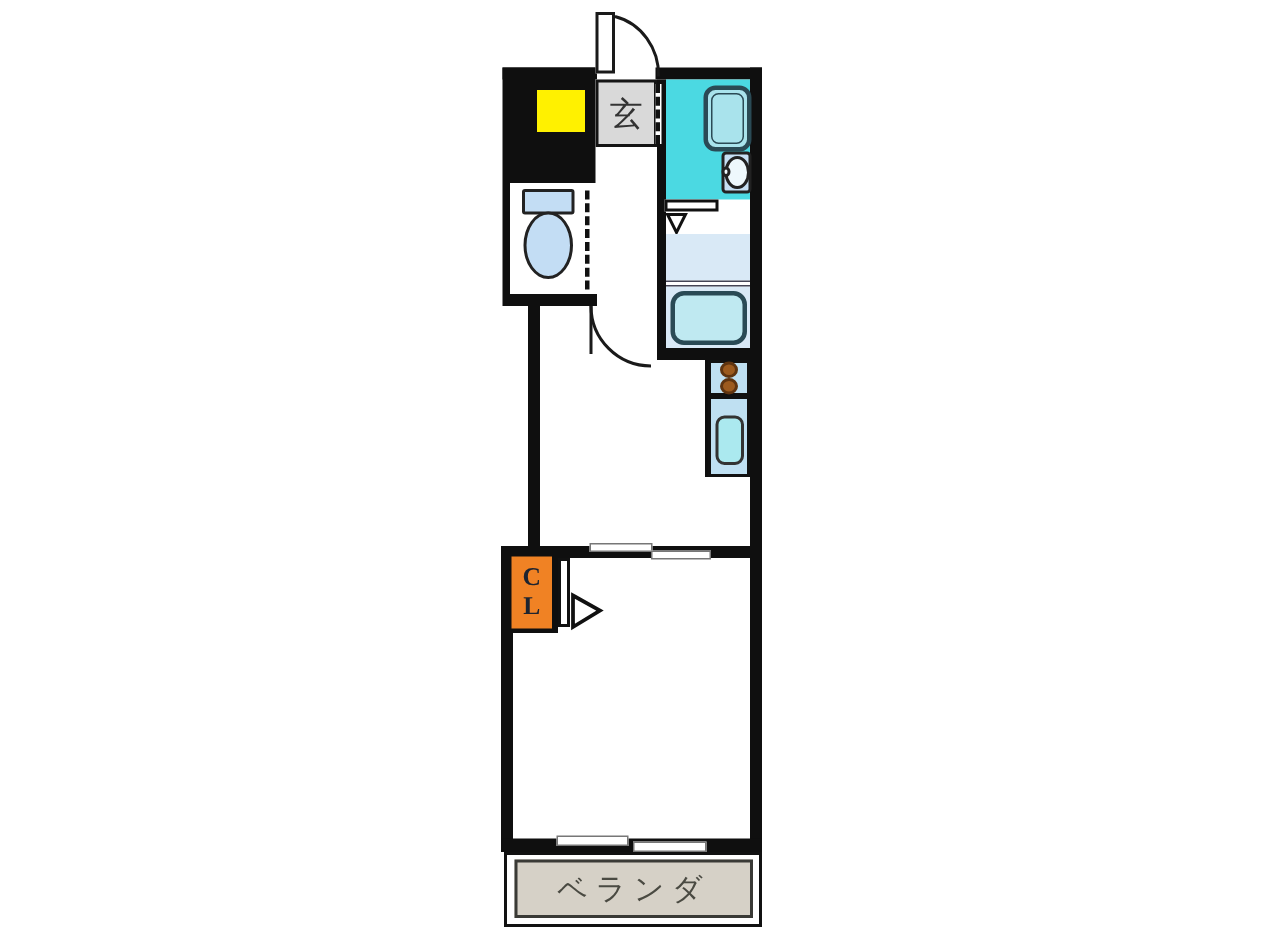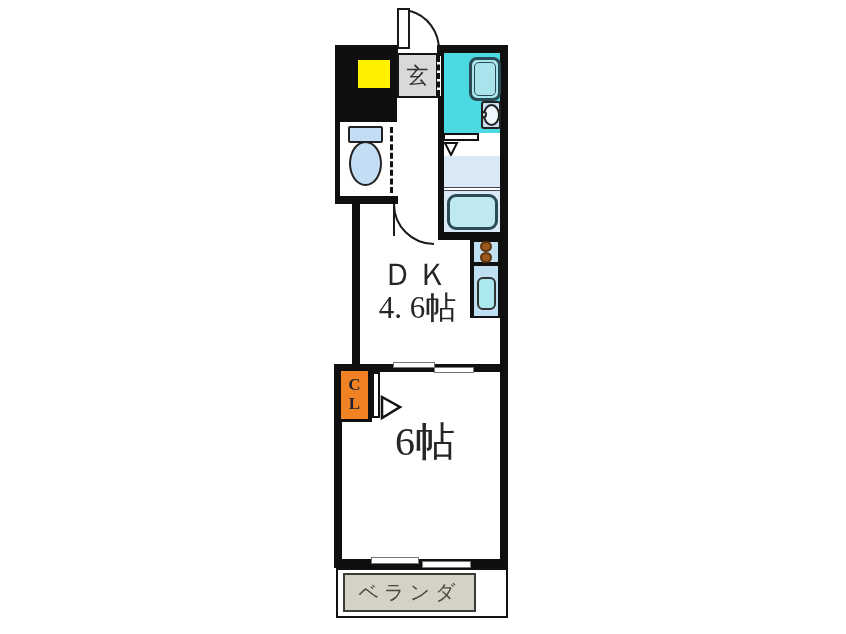--- a/index.html
+++ b/index.html
@@ -77,45 +77,40 @@
   <div class="abs" style="left:348px;top:126px;width:35px;height:17px;background:#c3ddf4;border:2px solid #222;border-radius:2px;"></div>
   <div class="abs" style="left:349px;top:141px;width:33px;height:45px;background:#c3ddf4;border:2px solid #222;border-radius:50%;"></div>
 
   <div class="abs" style="left:388px;top:127px;width:5px;height:66px;background:#fff;border-right:3px dashed #111;"></div>
 
   <svg class="abs" style="left:392px;top:202px;" width="46" height="46">
     <path d="M 2 2 A 40 40 0 0 0 42 42" fill="none" stroke="#1a1a1a" stroke-width="2"></path>
     <line x1="2" y1="2" x2="2" y2="34" stroke="#1a1a1a" stroke-width="2"></line>
   </svg>
 
-  <div class="abs room-label" style="left:355px;top:258px;width:125px;font-size:31px;">
-    <div style="letter-spacing:4px;">ＤＫ</div>
-    <div>4. 6帖</div>
-  </div>
 
   <div class="abs" style="left:393px;top:362px;width:42px;height:6px;background:#fff;border:1px solid #777;"></div>
   <div class="abs" style="left:434px;top:367px;width:40px;height:6px;background:#fff;border:1px solid #777;"></div>
 
   <div class="abs" style="left:338px;top:368px;width:34px;height:54px;background:#0f0f0f;"></div>
   <div class="abs" style="left:341px;top:371px;width:27px;height:48px;background:#f08224;color:#1d2430;font-size:17px;font-weight:bold;
               display:flex;flex-direction:column;align-items:center;justify-content:center;line-height:1.1;">
     <span>C</span>
     <span>L</span>
   </div>
   <div class="abs" style="left:372px;top:372px;width:8px;height:46px;background:#fff;border:2px solid #111;"></div>
   <svg class="abs" style="left:380px;top:395px;" width="23" height="25">
     <polygon points="2,2 20,12 2,23" fill="#fff" stroke="#111" stroke-width="2.5"></polygon>
   </svg>
 
   <div class="abs room-label" style="left:350px;top:420px;width:150px;font-size:40px;">
-    <div>6帖</div>
   </div>
 
   <div class="abs" style="left:371px;top:557px;width:48px;height:7px;background:#fff;border:1px solid #777;"></div>
   <div class="abs" style="left:422px;top:561px;width:49px;height:7px;background:#fff;border:1px solid #777;"></div>
 
   <div class="abs" style="left:336px;top:568px;width:172px;height:50px;background:#fff;border:2px solid #111;"></div>
-  <div class="abs" style="left:343px;top:573px;width:133px;height:39px;background:#d6d1c7;border:2px solid #3a3a36;color:#4a4a42;
+  <div class="abs" style="left:343px;top:573px;width:159px;height:39px;background:#d6d1c7;border:2px solid #3a3a36;color:#4a4a42;
               font-size:20px;letter-spacing:5px;display:flex;align-items:center;justify-content:center;">
     <span>ベランダ</span>
   </div>
 
 </div>
 
 </body></html>

